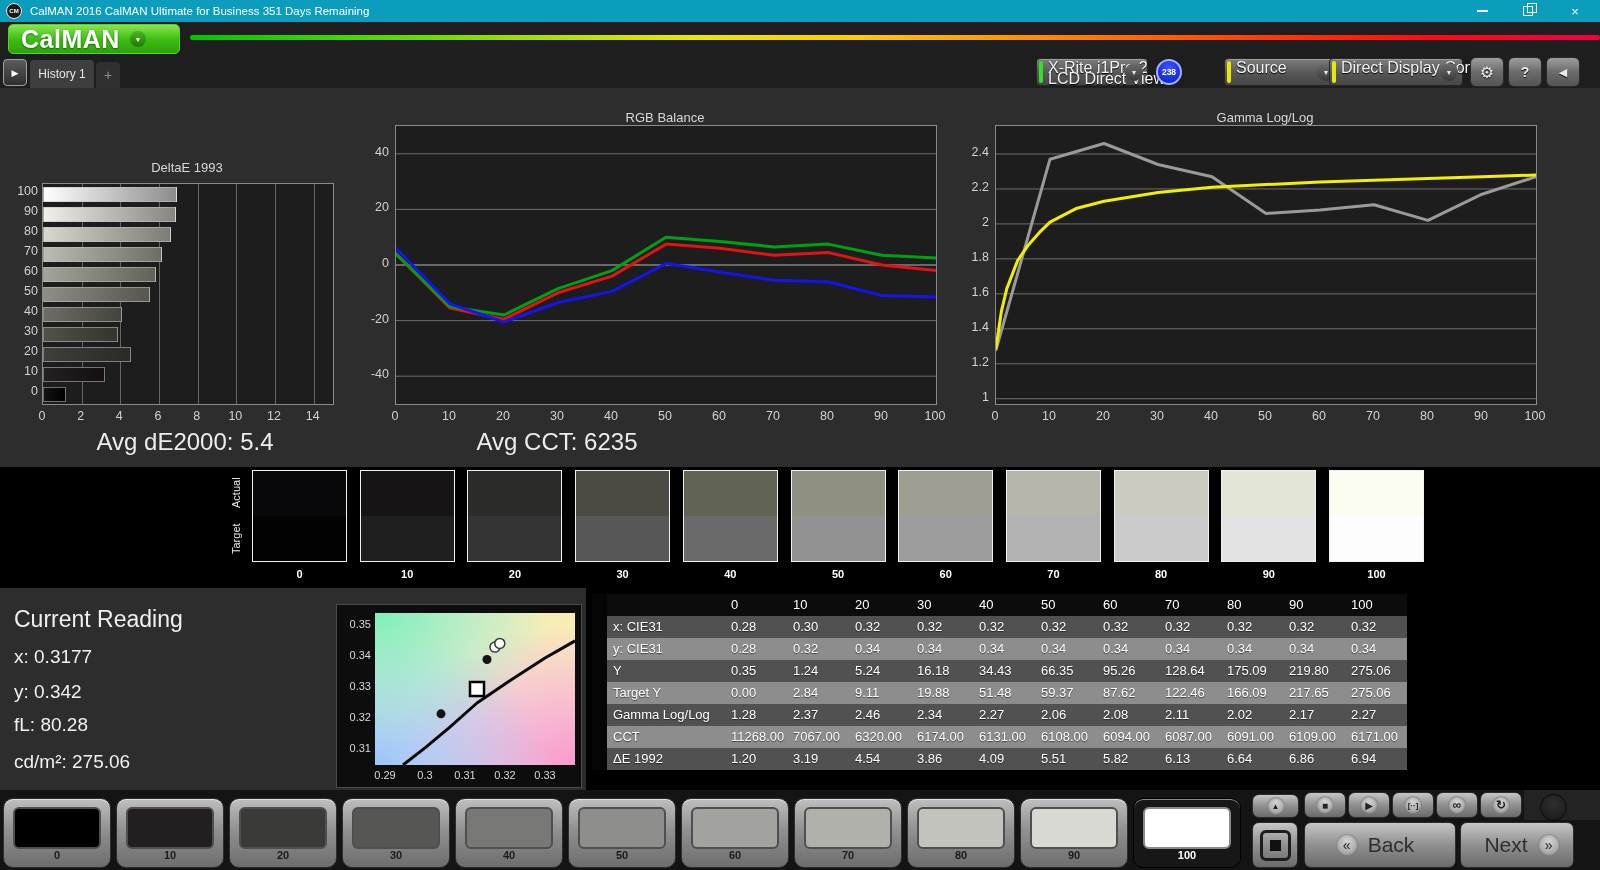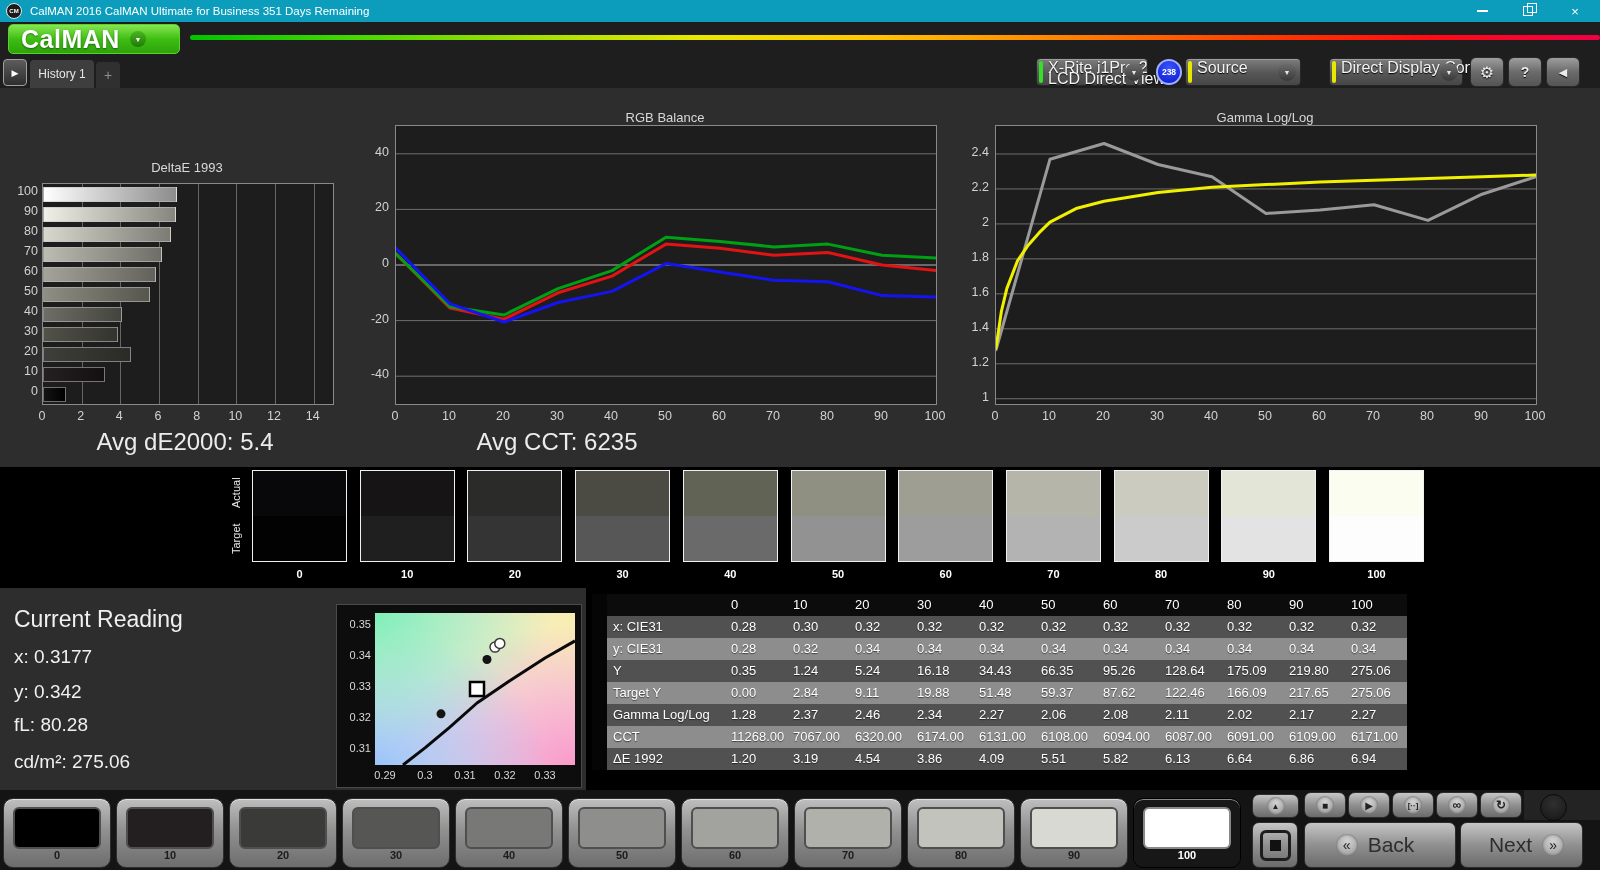--- a/index.html
+++ b/index.html
@@ -24,21 +24,21 @@
 
   
   #tabbar{position:absolute;left:0;top:57px;width:1600px;height:31px;background:#1e1e1e;}
   #tab-nav{position:absolute;left:3px;top:2px;width:24px;height:27px;border-radius:4px;background:linear-gradient(#5c5c5c,#2e2e2e);border:1px solid #a0a0a0;display:flex;align-items:center;justify-content:center;font-size:9px;color:#fff;box-sizing:border-box;}
   #tab-history{position:absolute;left:30px;top:3px;width:64px;height:28px;background:#3e3e3e;border-radius:4px 4px 0 0;display:flex;align-items:center;justify-content:center;font-size:12px;color:#e6e6e6;}
   #tab-add{position:absolute;left:96px;top:5px;width:24px;height:26px;background:#303030;border-radius:4px 4px 0 0;display:flex;align-items:center;justify-content:center;font-size:14px;color:#909090;}
   .dd{position:absolute;top:1px;height:28px;border-radius:4px;background:linear-gradient(#7d7d7d,#565656 55%,#464646);border:1px solid #262626;box-shadow:inset 0 1px 0 rgba(255,255,255,.25);box-sizing:border-box;}
   .dd .strip{position:absolute;left:2px;top:2px;bottom:2px;width:4px;border-radius:2px;}
   .dd .ddtext{position:absolute;left:11px;top:3px;font-size:16px;line-height:11px;font-weight:normal;color:#f4f4f4;white-space:nowrap;text-shadow:0 1px 1px #000;}
   .dd .arrow{position:absolute;right:4px;top:50%;transform:translateY(-50%);width:18px;height:18px;border-radius:50%;background:linear-gradient(#6e6e6e,#383838);display:flex;align-items:center;justify-content:center;color:#e8e8e8;font-size:7px;}
-  #meter-dd{left:1036px;width:112px;} #source-dd{left:1185px;width:116px;} #ddc-dd{left:1329px;width:134px;}
+  #meter-dd{left:1036px;width:112px;} #source-dd{left:1224px;width:116px;} #ddc-dd{left:1329px;width:134px;}
   #meter-badge{position:absolute;left:1156px;top:2px;width:26px;height:26px;border-radius:50%;background:radial-gradient(circle at 50% 30%,#3a55ff,#1626d8 75%);border:2px solid #9fb0ff;box-sizing:border-box;display:flex;align-items:center;justify-content:center;font-size:8.5px;font-weight:bold;color:#fff;}
   .sqbtn{position:absolute;top:0;width:34px;height:30px;border-radius:6px;background:linear-gradient(#9e9e9e,#6b6b6b 50%,#545454);border:1px solid #2a2a2a;display:flex;align-items:center;justify-content:center;font-size:16px;color:#ececec;text-shadow:0 1px 1px #000;box-sizing:border-box;}
   #gear-btn{left:1470px;} #help-btn{left:1508px;font-weight:bold;font-size:14px;} #collapse-btn{left:1546px;font-size:11px;}
 
   
   #main{position:absolute;left:0;top:88px;width:1600px;height:379px;background:#2d2d2d;}
   #page-title{position:absolute;left:24px;top:8px;font-size:35px;color:#f2f2f2;}
   .chart-title{position:absolute;font-size:13px;color:#d8d8d8;transform:translateX(-50%);}
   .chartwrap{position:absolute;}
   .plotsvg{position:absolute;left:0;top:0;background:#1d1d1d;border:1px solid #8a8a8a;}
@@ -544,17 +544,17 @@
   </div>
   <div class="ctl" style="left:1480px;top:2px;width:42px;height:26px;">
     <span class="ic" style="font-size:12px;font-weight:bold;">↻</span>
   </div>
   <div id="dark-zone"></div>
   <div id="rec-circle"></div>
   <div class="ctl" style="left:1304px;top:32px;width:152px;height:46px;">
     <span class="ic" style="width:22px;height:22px;font-size:14px;">«</span>
     <span class="navlabel">Back</span>
   </div>
-  <div class="ctl" style="left:1460px;top:32px;width:123px;height:46px;">
+  <div class="ctl" style="left:1460px;top:32px;width:114px;height:46px;">
     <span class="navlabel">Next</span>
     <span class="ic" style="width:22px;height:22px;font-size:14px;">»</span>
   </div>
 </div>
 
 </body></html>

